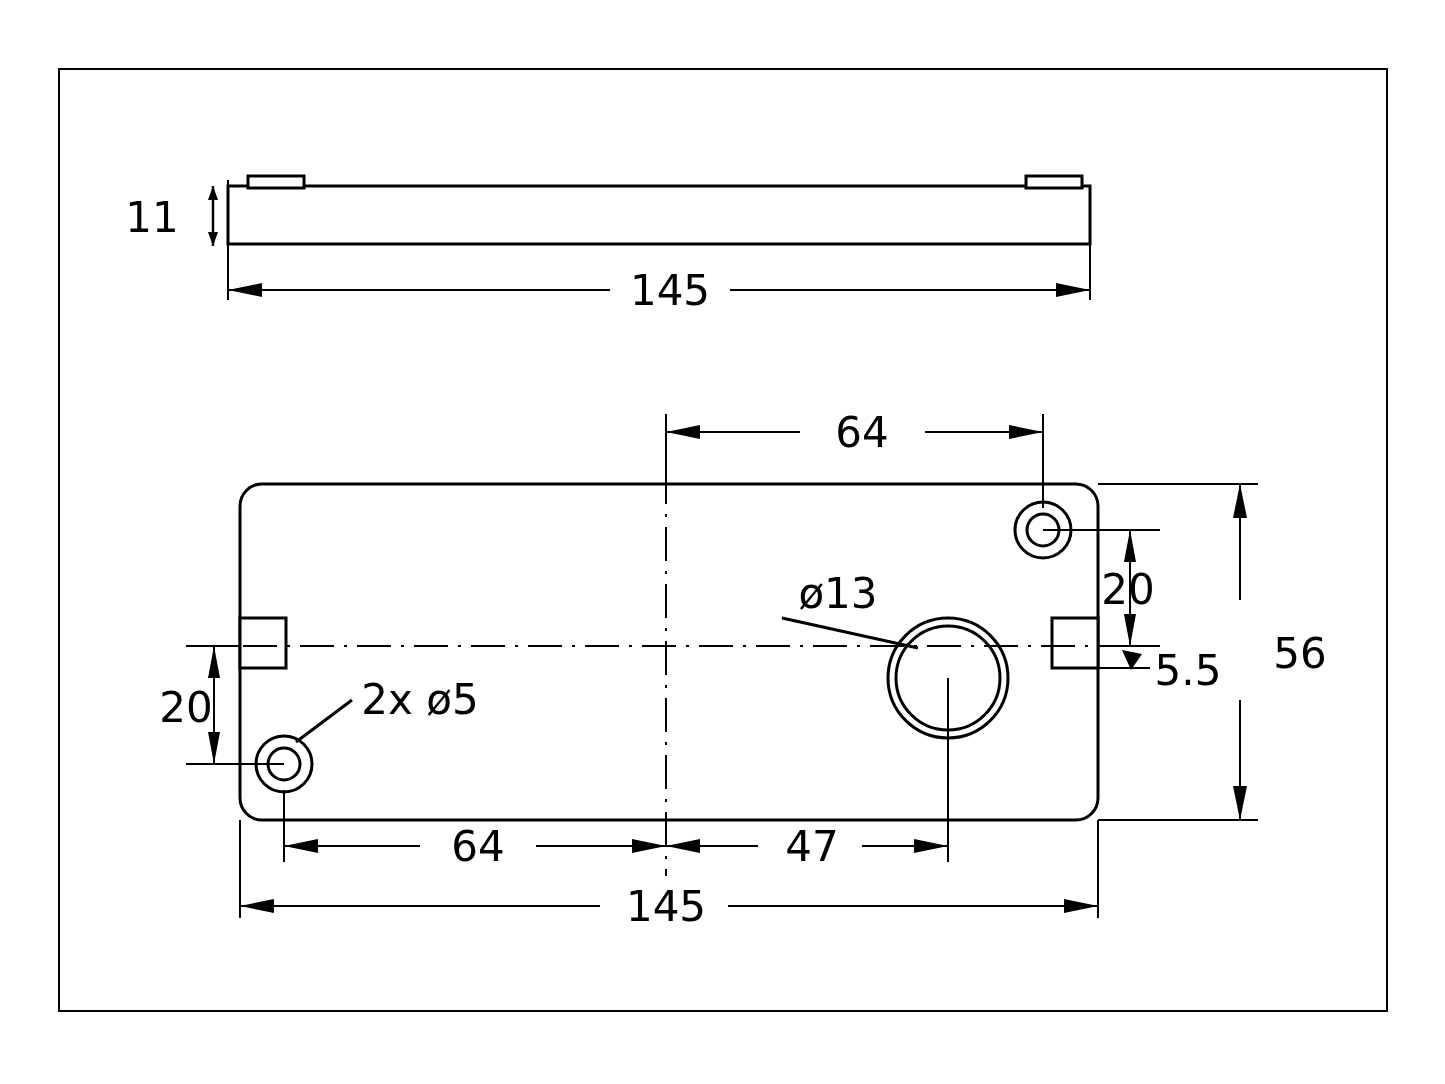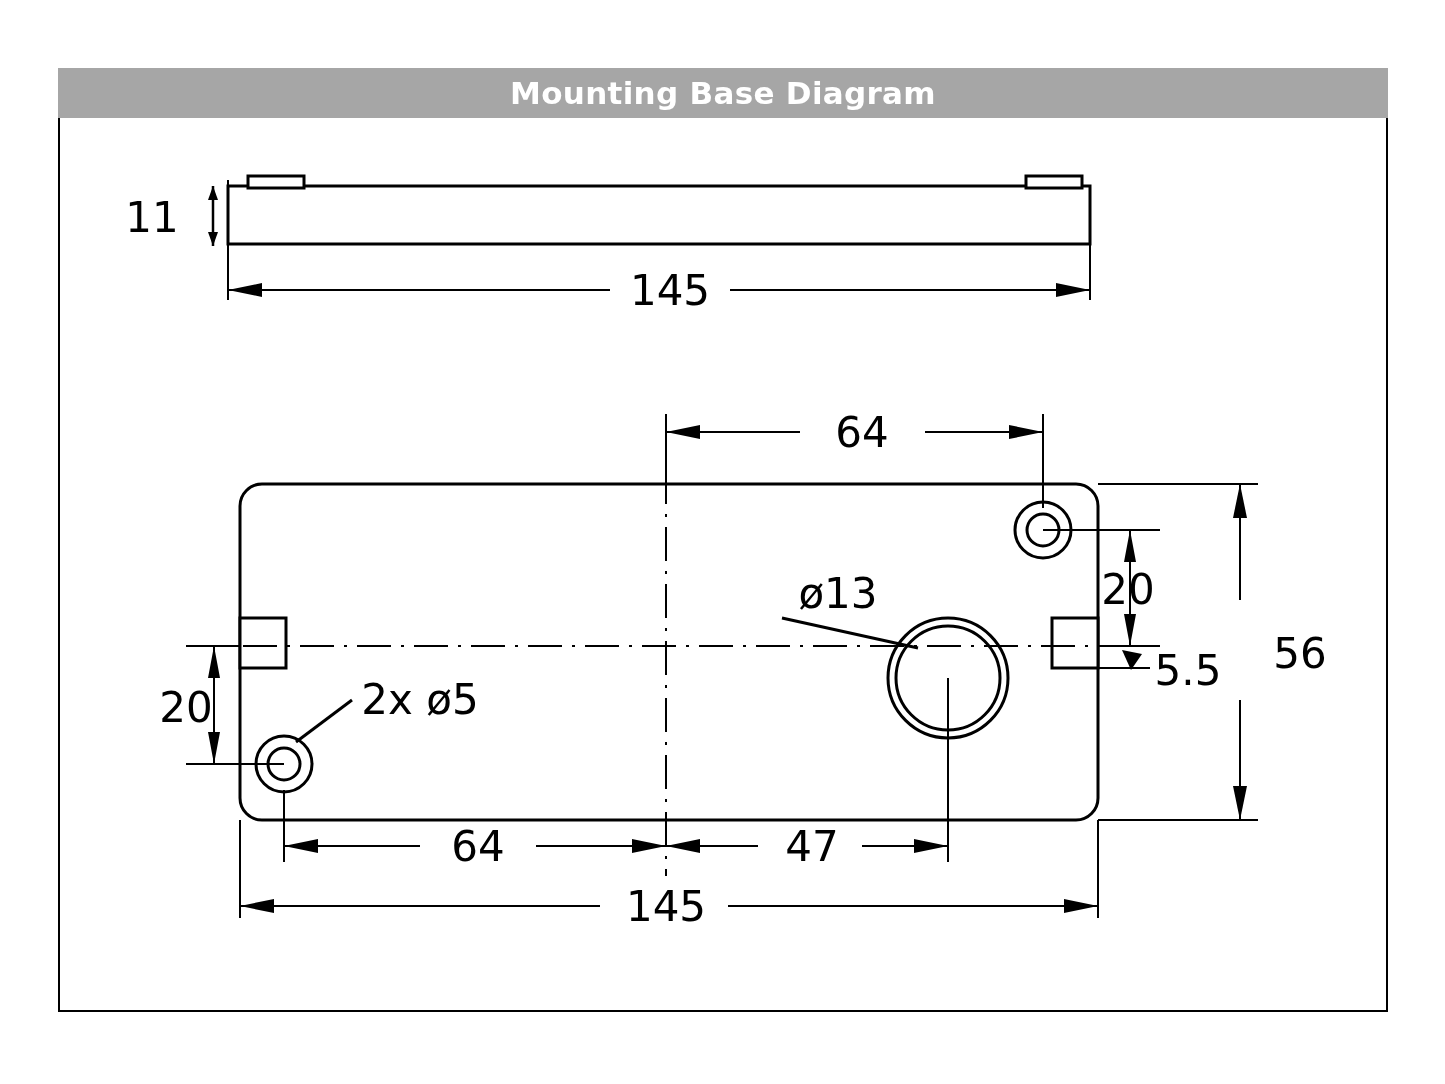--- a/index.html
+++ b/index.html
@@ -59,23 +59,20 @@
     fill: #000000;
   }
 </style>
 </head>
 <body>
 
 <div id="page">
 
   <div id="frame"></div>
 
-  <div id="title-bar">
-    <span class="title-text">Mounting Base Diagram</span>
-  </div>
 
   <svg id="drawing" viewBox="0 0 1445 1084">
 
     <g stroke="#000" fill="none" stroke-width="3">
 
       <rect x="228" y="186" width="862" height="58"></rect>
 
       <rect x="248" y="176" width="56" height="12" fill="#ffffff"></rect>
       <rect x="1026" y="176" width="56" height="12" fill="#ffffff"></rect>
     </g>

